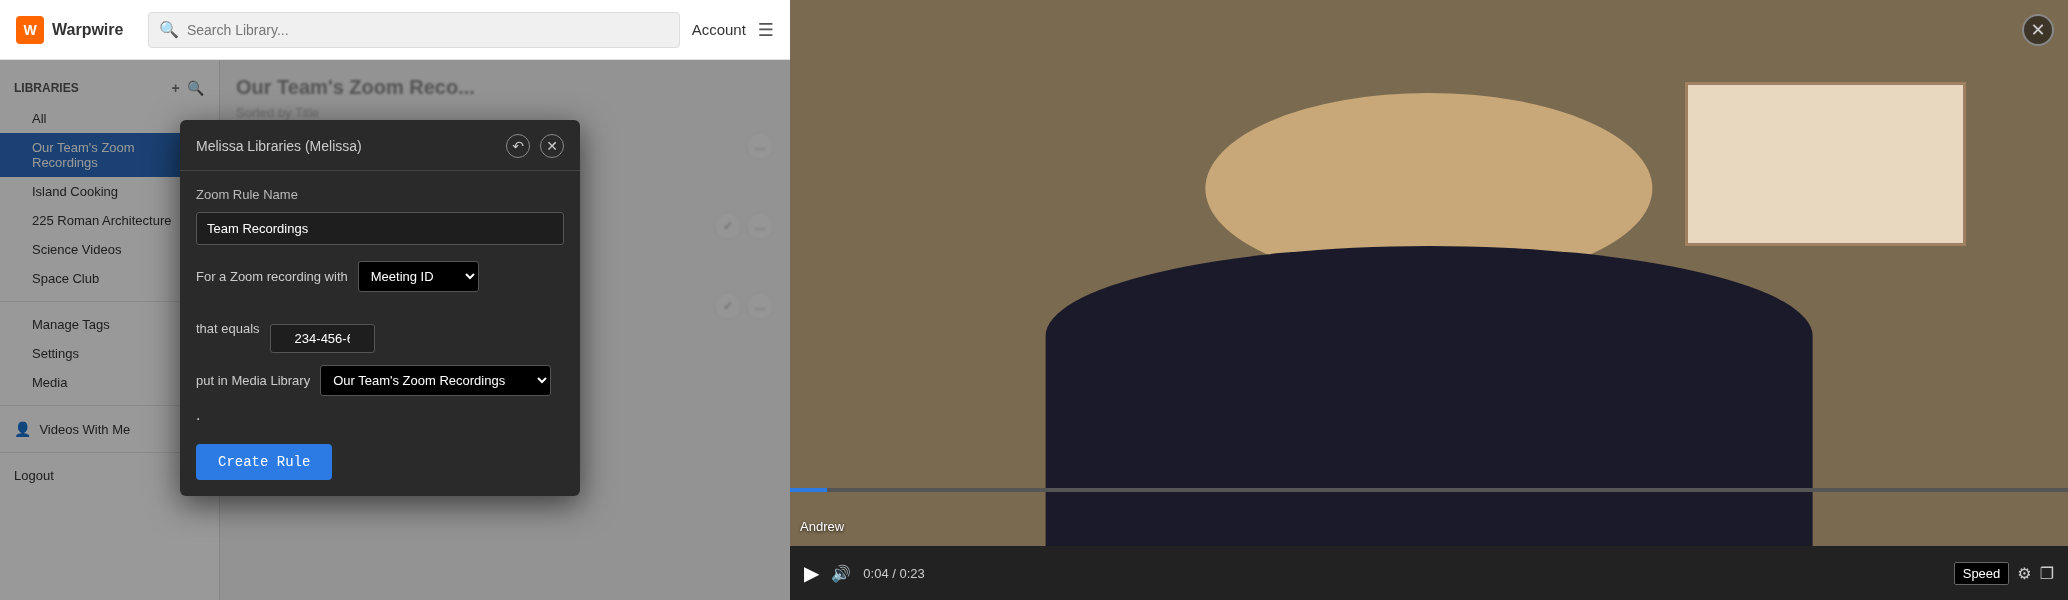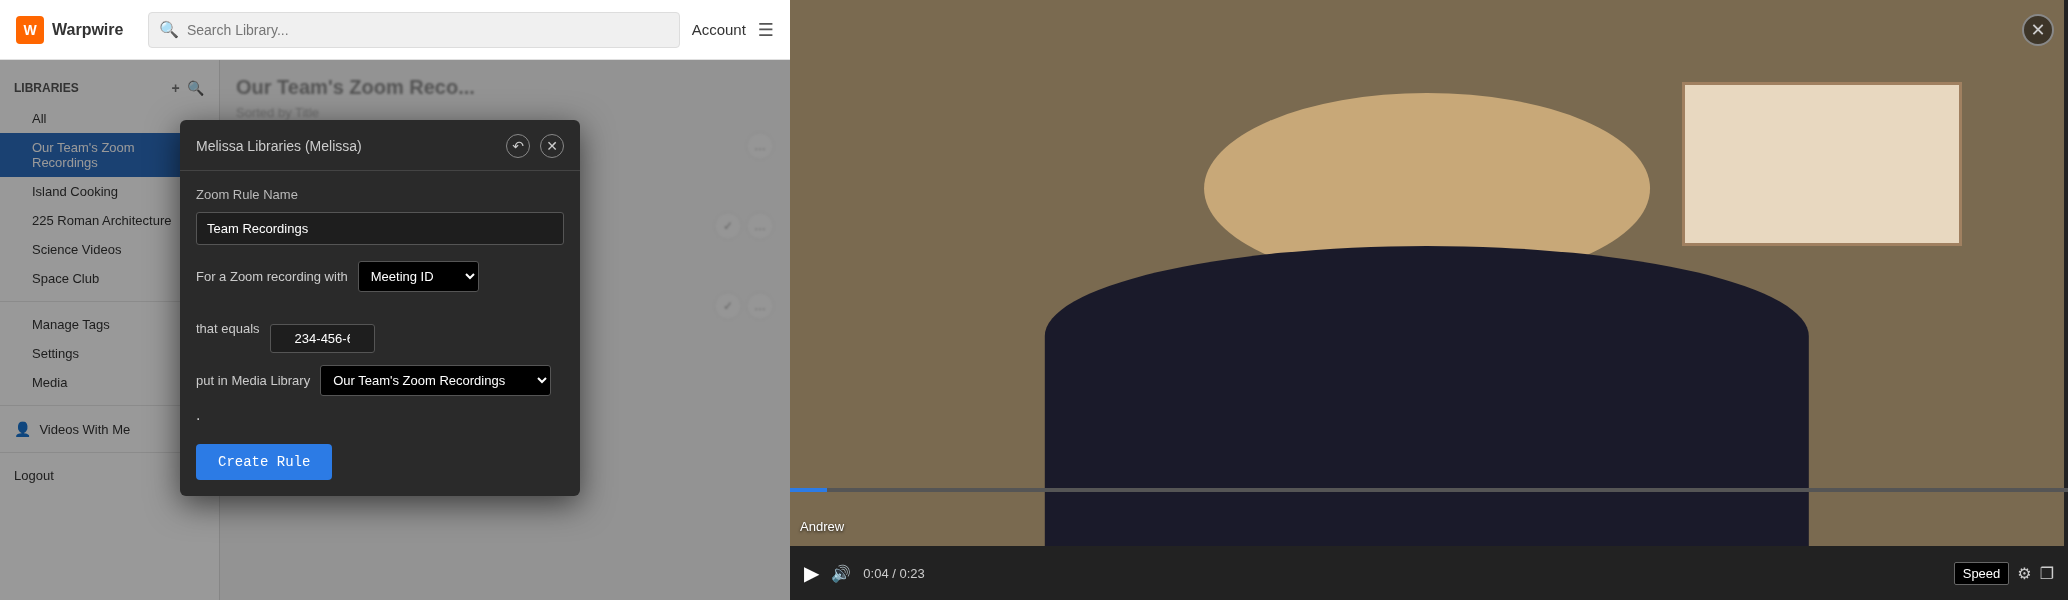--- a/index.html
+++ b/index.html
@@ -343,20 +343,21 @@
     }
     .video-player-area {
       flex: 1;
       position: relative;
       overflow: hidden;
     }
     .video-split {
       width: 100%;
       height: 100%;
       display: flex;
+      flex-direction: column;
     }
     .video-person {
       flex: 1;
       position: relative;
       overflow: hidden;
     }
     .person-left {
       background: linear-gradient(135deg, #c8b89a 0%, #b0a080 40%, #8a7a60 100%);
     }
     .person-right {

